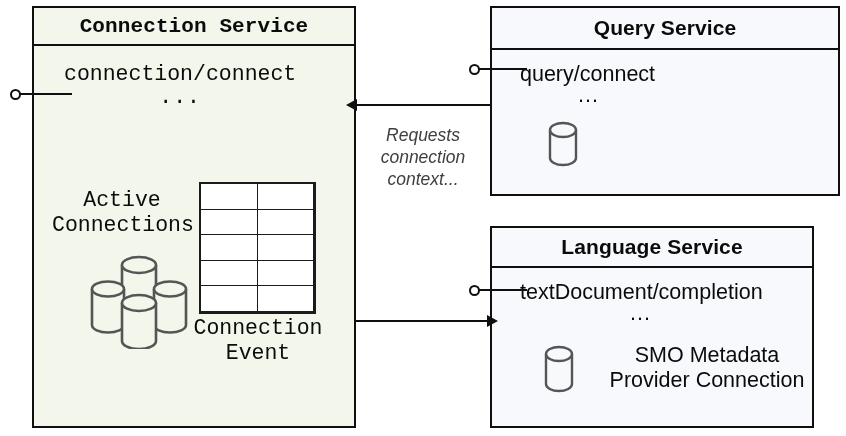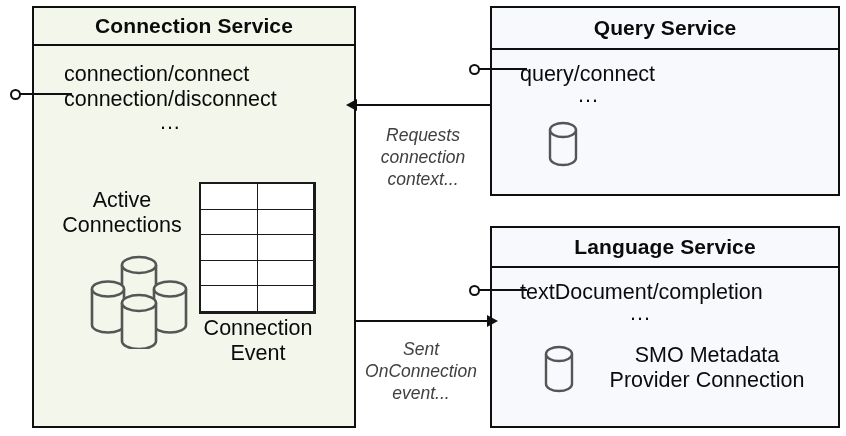--- a/index.html
+++ b/index.html
@@ -41,20 +41,21 @@
     box-sizing: border-box;
     width: 100%;
   }
 
   #connection-service {
     left: 32px;
     top: 6px;
     width: 324px;
     height: 422px;
     background: #f3f6ea;
+    font-family: Liberation Mono, monospace;
   }
   #connection-service .title-bar {
     height: 38px;
     font-size: 21px;
   }
   #connection-service .body { height: calc(100% - 40px); }
 
   #query-service {
     left: 490px;
     top: 6px;
@@ -64,21 +65,21 @@
   }
   #query-service .title-bar {
     height: 42px;
     font-size: 21px;
   }
   #query-service .body { height: calc(100% - 40px); }
 
   #language-service {
     left: 490px;
     top: 226px;
-    width: 350px;
+    width: 324px;
     height: 202px;
     background: #f8f9fc;
   }
   #language-service .title-bar {
     height: 40px;
     font-size: 21px;
   }
   #language-service .body { height: calc(100% - 42px); }
 
   
@@ -176,21 +177,20 @@
 <body>
 
 <div id="canvas">
 
   <div class="component" id="connection-service">
     <div class="title-bar">Connection Service</div>
     <div class="body">
 
       <div class="iface-list" id="cs-iface">
         <span>connection/connect</span><br>
-        <span>connection/disconnect</span>
         <span class="ellipsis">...</span>
       </div>
 
       <div class="inner-label" style="left:18px; top:142px; width:140px;">
         <span>Active</span><br>
         <span>Connections</span>
       </div>
 
       <div class="cyl" style="left:44px; top:205px;">
         <svg width="122" height="98" viewBox="0 0 122 98" fill="none">
@@ -302,19 +302,14 @@
   <div class="edge-label" style="left:358px; top:124px; width:130px;">
     <span>Requests</span><br>
     <span>connection</span><br>
     <span>context...</span>
   </div>
 
   <div class="edge">
     <div class="line" style="left:356px; top:320px; width:132px; height:2px;"></div>
     <div class="arrow-head arrow-right" style="left:487px; top:315px;"></div>
   </div>
-  <div class="edge-label" style="left:355px; top:338px; width:132px;">
-    <span>Sent</span><br>
-    <span>OnConnection</span><br>
-    <span>event...</span>
-  </div>
 
 </div>
 
 </body></html>

